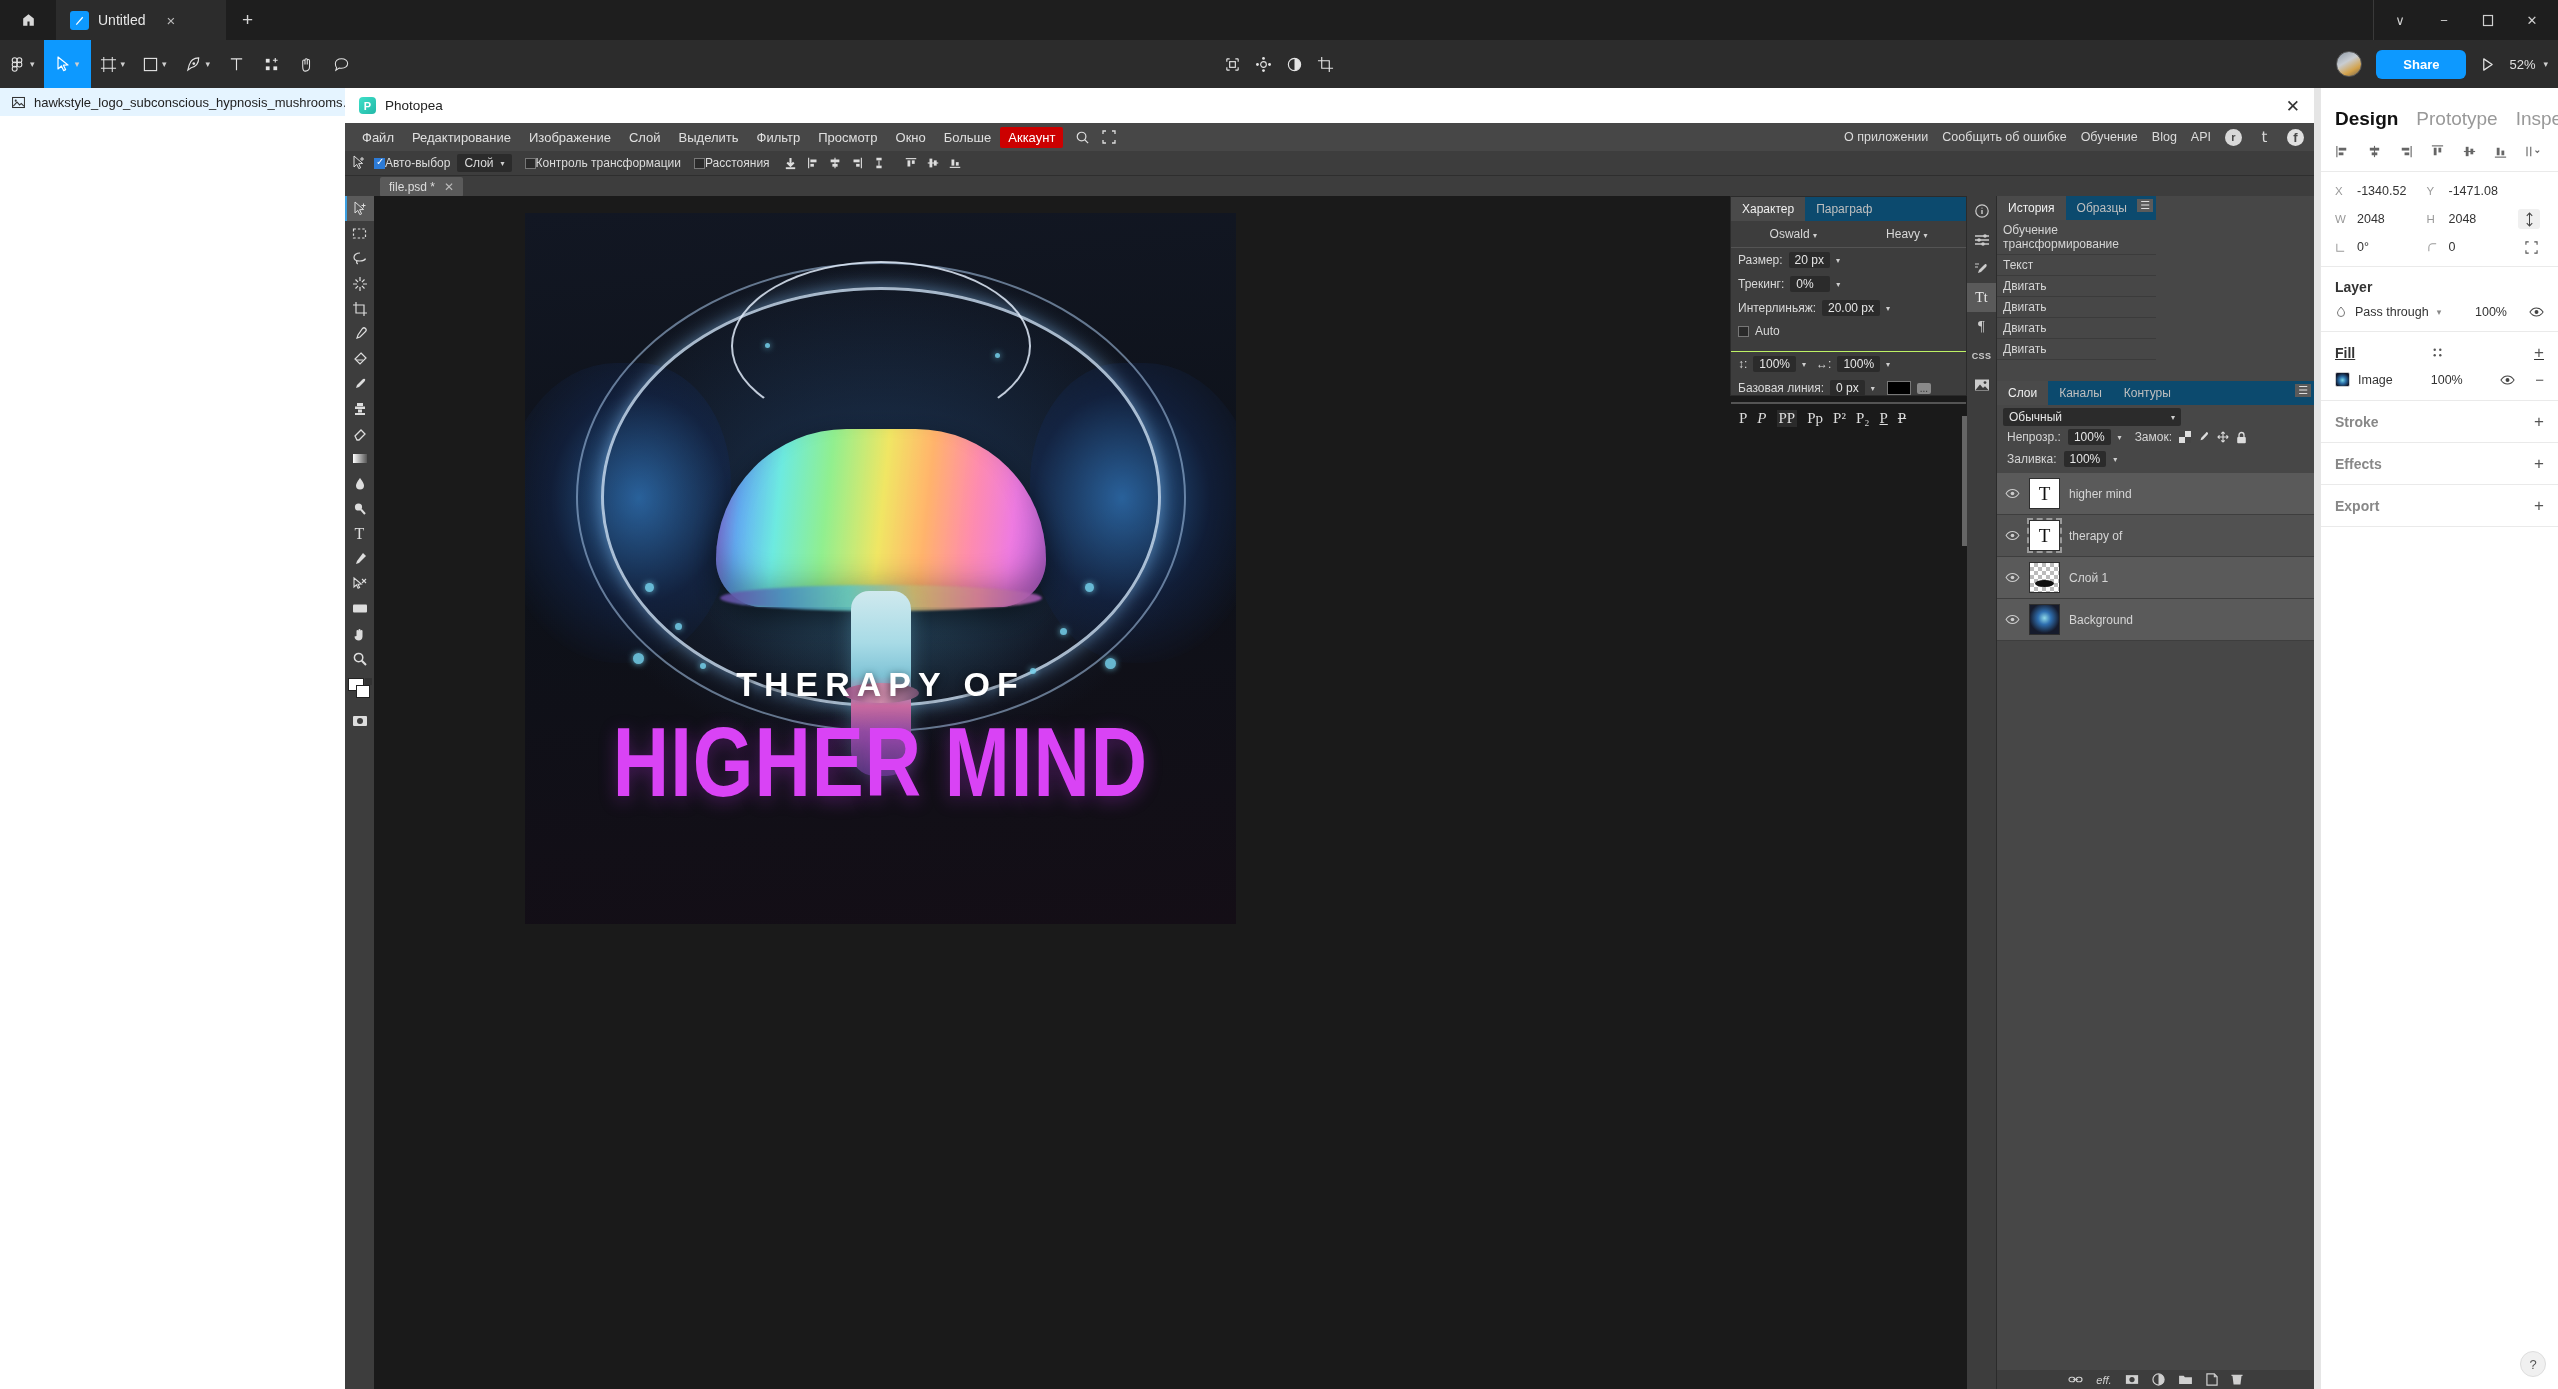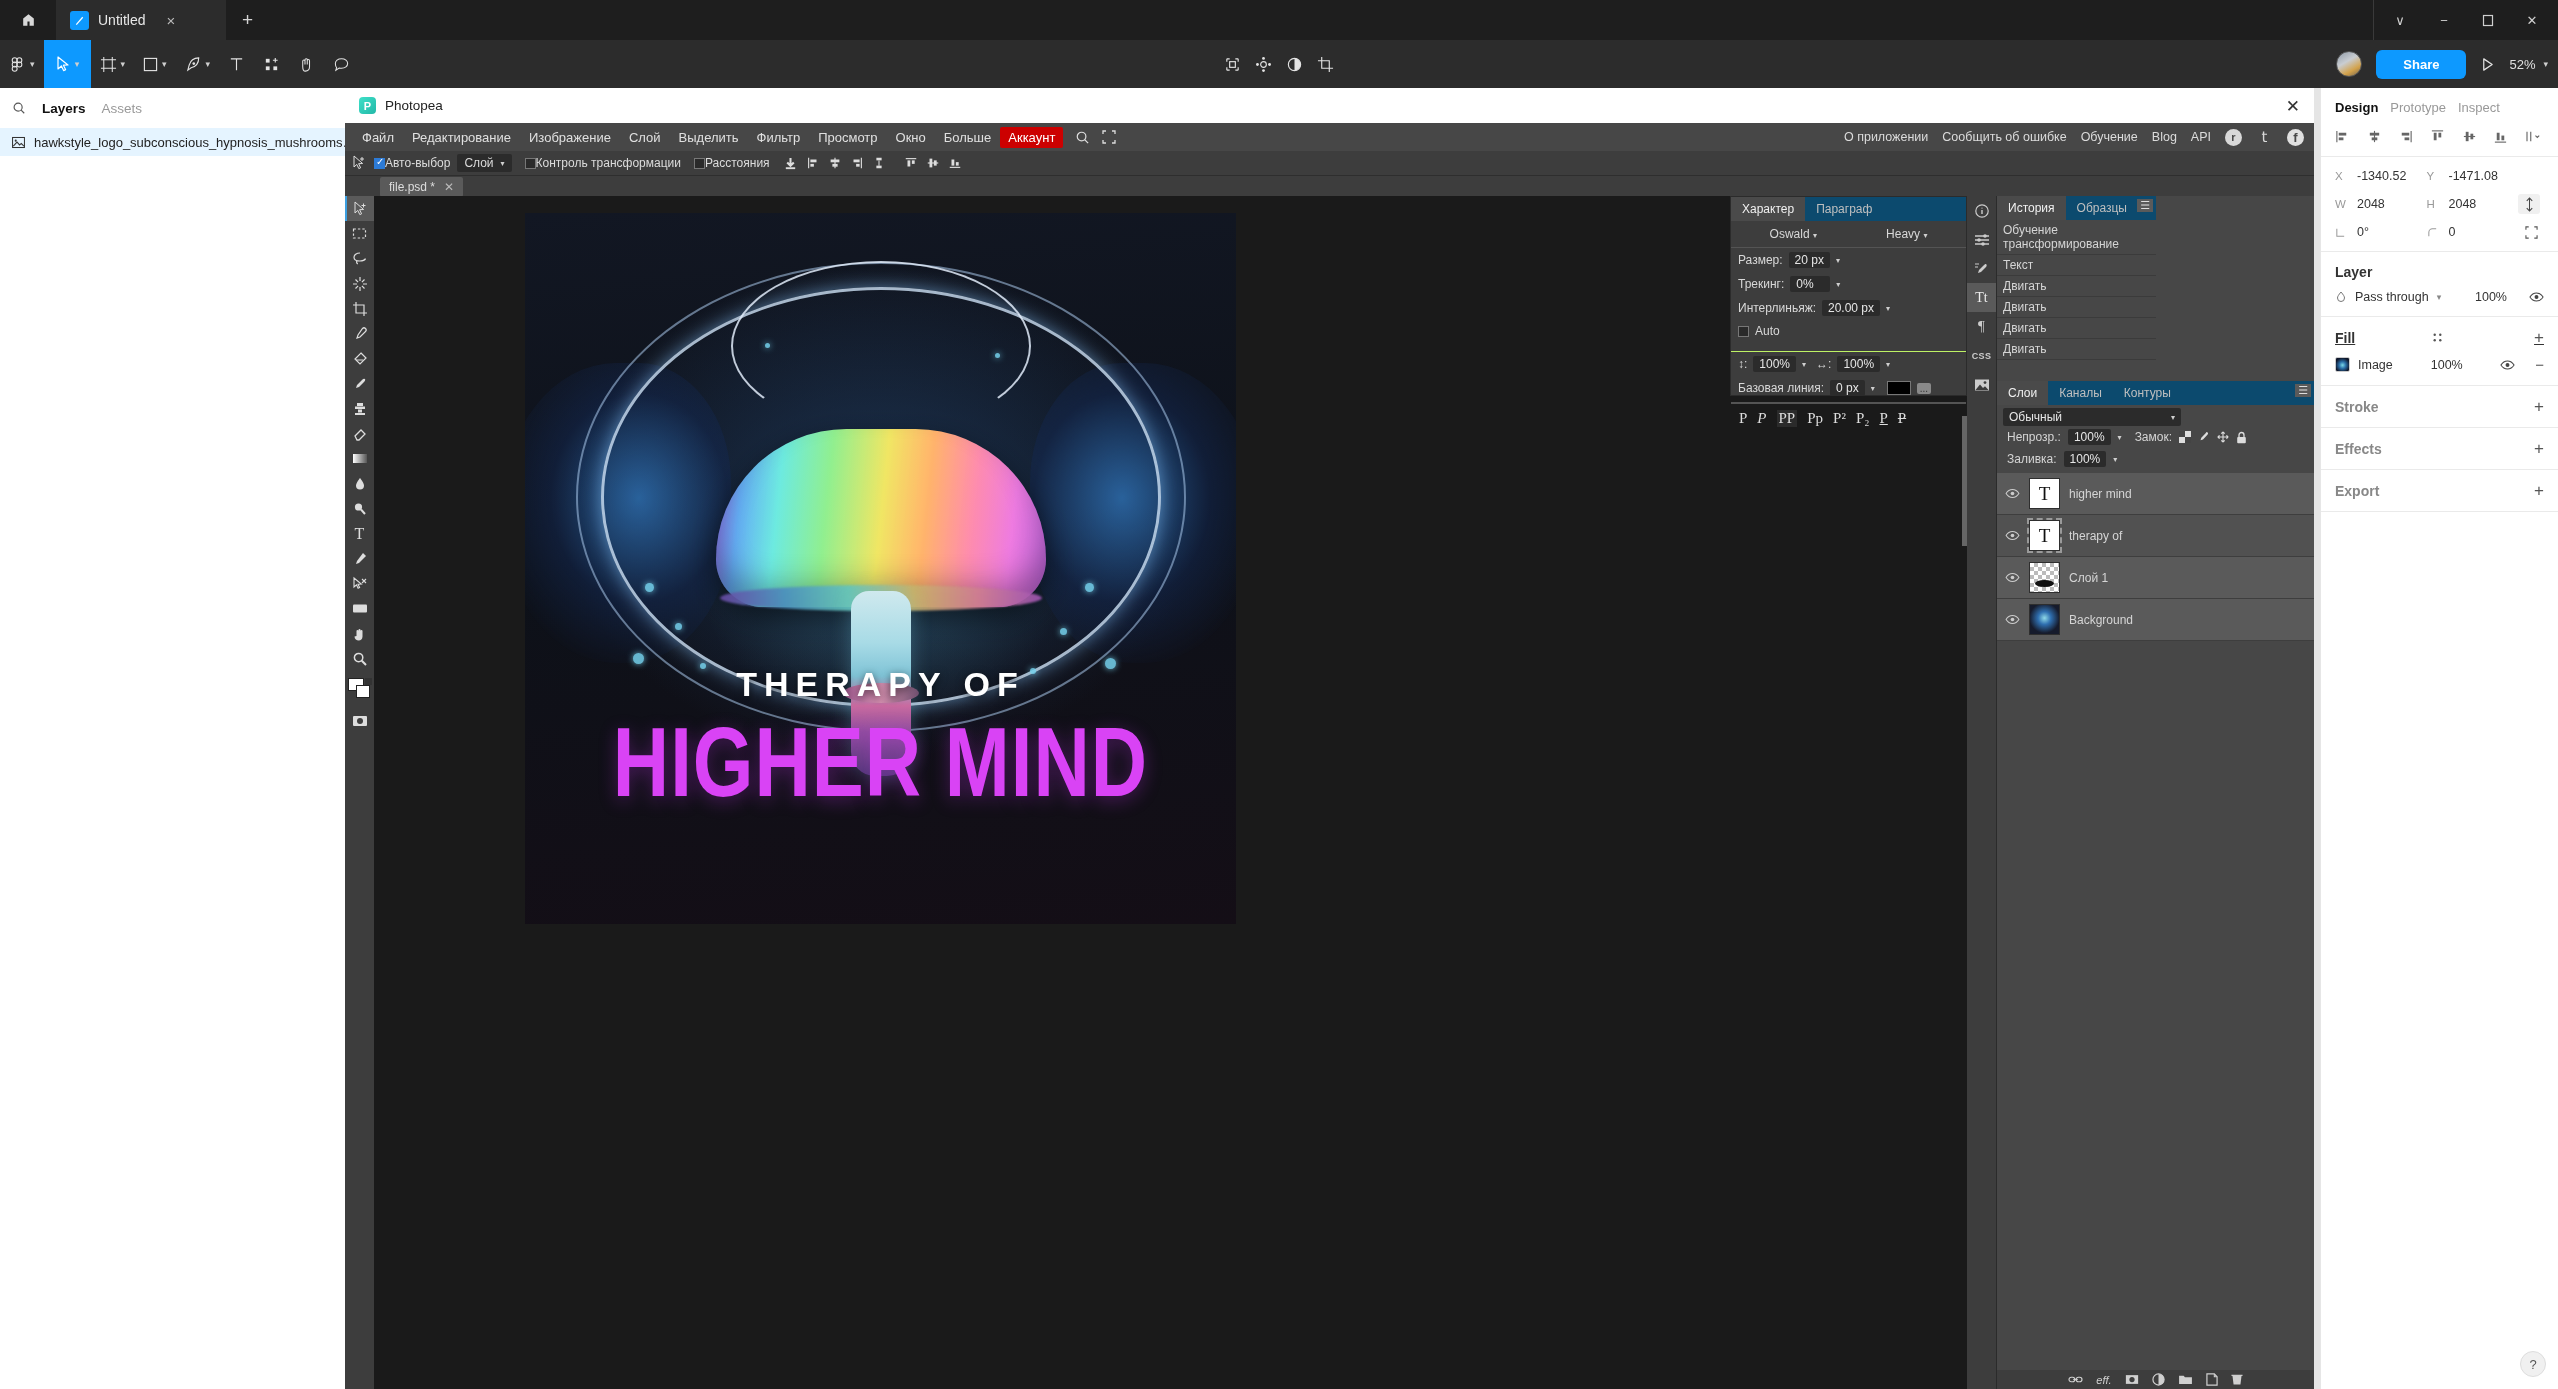--- a/index.html
+++ b/index.html
@@ -72,21 +72,21 @@
     height: 28px; display: flex; align-items: center; gap: 9px; padding: 0 12px;
     background: #e5f4ff; font-size: 13px; color: #222;
   }
   .fl-row .ic { color: #333; display:flex; }
 
   
   .figma-right {
     position: absolute; right: 0; top: 88px; width: 238px; height: 1301px;
     background: #ffffff; border-left: 1px solid #e6e6e6; font-size: 12.5px; color: #333;
   }
-  .fr-tabs { display: flex; gap: 12px; padding: 12px 14px 10px 14px; font-size: 13px; }
+  .fr-tabs { display: flex; gap: 18px; padding: 20px 14px 10px 14px; font-size: 19px; }
   .fr-tab { color: #999; }
   .fr-tab.active { color: #111; font-weight: bold; }
   .fr-align { display: flex; justify-content: space-between; padding: 4px 14px 12px 14px; border-bottom: 1px solid #eaeaea; color:#555;}
   .fr-sec { padding: 12px 14px; border-bottom: 1px solid #eaeaea; }
   .fr-grid { display: grid; grid-template-columns: 1fr 1fr 26px; row-gap: 11px; align-items: center; }
   .fr-f { display: flex; align-items: center; gap: 8px; }
   .fr-lbl { color: #999; width: 14px; font-size: 11.5px; }
   .fr-val { color: #333; font-size: 12.5px; }
   .fr-secttl { font-weight: bold; color: #333; font-size: 14px; margin-bottom: 10px; }
   .fr-rowline { display: flex; align-items: center; gap: 8px; }
@@ -460,34 +460,20 @@
       <div class="fig-zoom">
         <span>52%</span>
         <span class="fcaret">▾</span>
       </div>
     </div>
   </div>
 
   <div class="figma-canvas"></div>
 
   <div class="figma-left">
-    <div class="fl-head">
-      <span class="fl-search">
-        <svg width="14" height="14" viewBox="0 0 16 16">
-            <circle cx="7" cy="7" r="4.6" fill="none" stroke="#555" stroke-width="1.3"></circle>
-            <path d="M10.4 10.4L14 14" stroke="#555" stroke-width="1.3"></path>
-          </svg>
-      </span>
-      <span class="fl-tab active">Layers</span>
-      <span class="fl-tab">Assets</span>
-      <span class="fl-page">
-        <span>Page 1</span>
-        <span style="font-size:9px">▾</span>
-      </span>
-    </div>
     <div class="fl-row">
       <span class="ic">
         <svg width="13" height="13" viewBox="0 0 14 14">
             <rect x="0.6" y="1.6" width="12.8" height="10.8" fill="none" stroke="#333" stroke-width="1.1"></rect>
             <circle cx="4" cy="5" r="1.1" fill="#333"></circle>
             <path d="M1.4 11 L5.4 6.6 L8.2 9.6 L10 8 L12.8 11" fill="none" stroke="#333" stroke-width="1.1"></path>
           </svg>
       </span>
       <span>hawkstyle_logo_subconscious_hypnosis_mushrooms…</span>
     </div>

